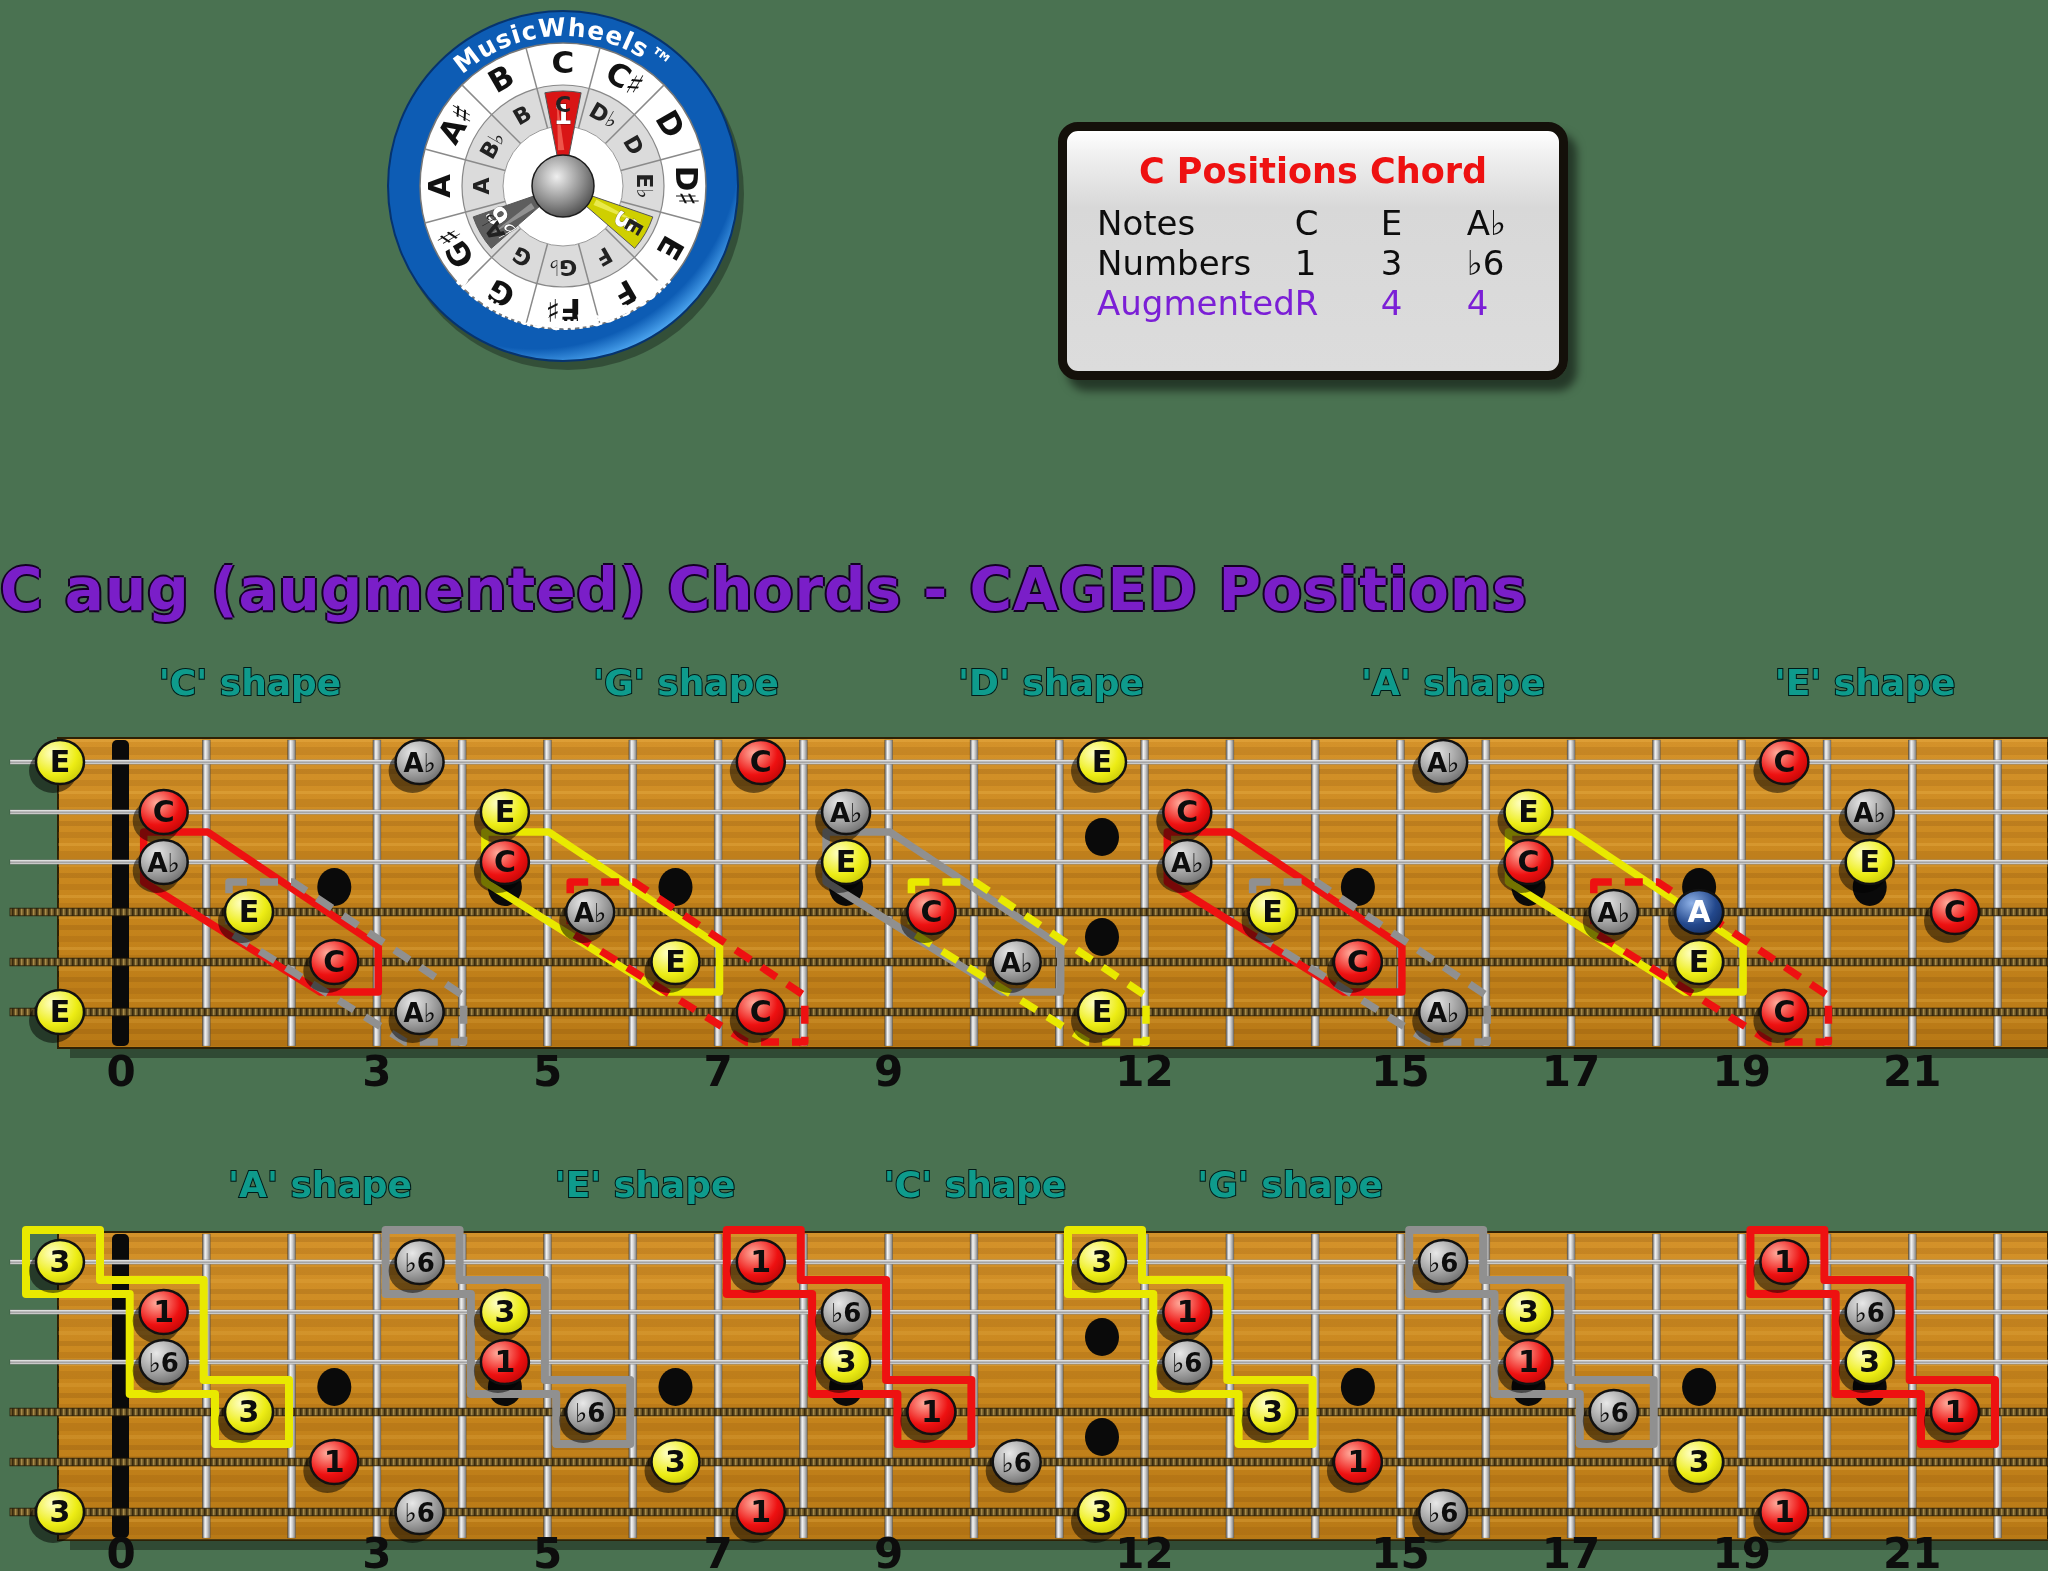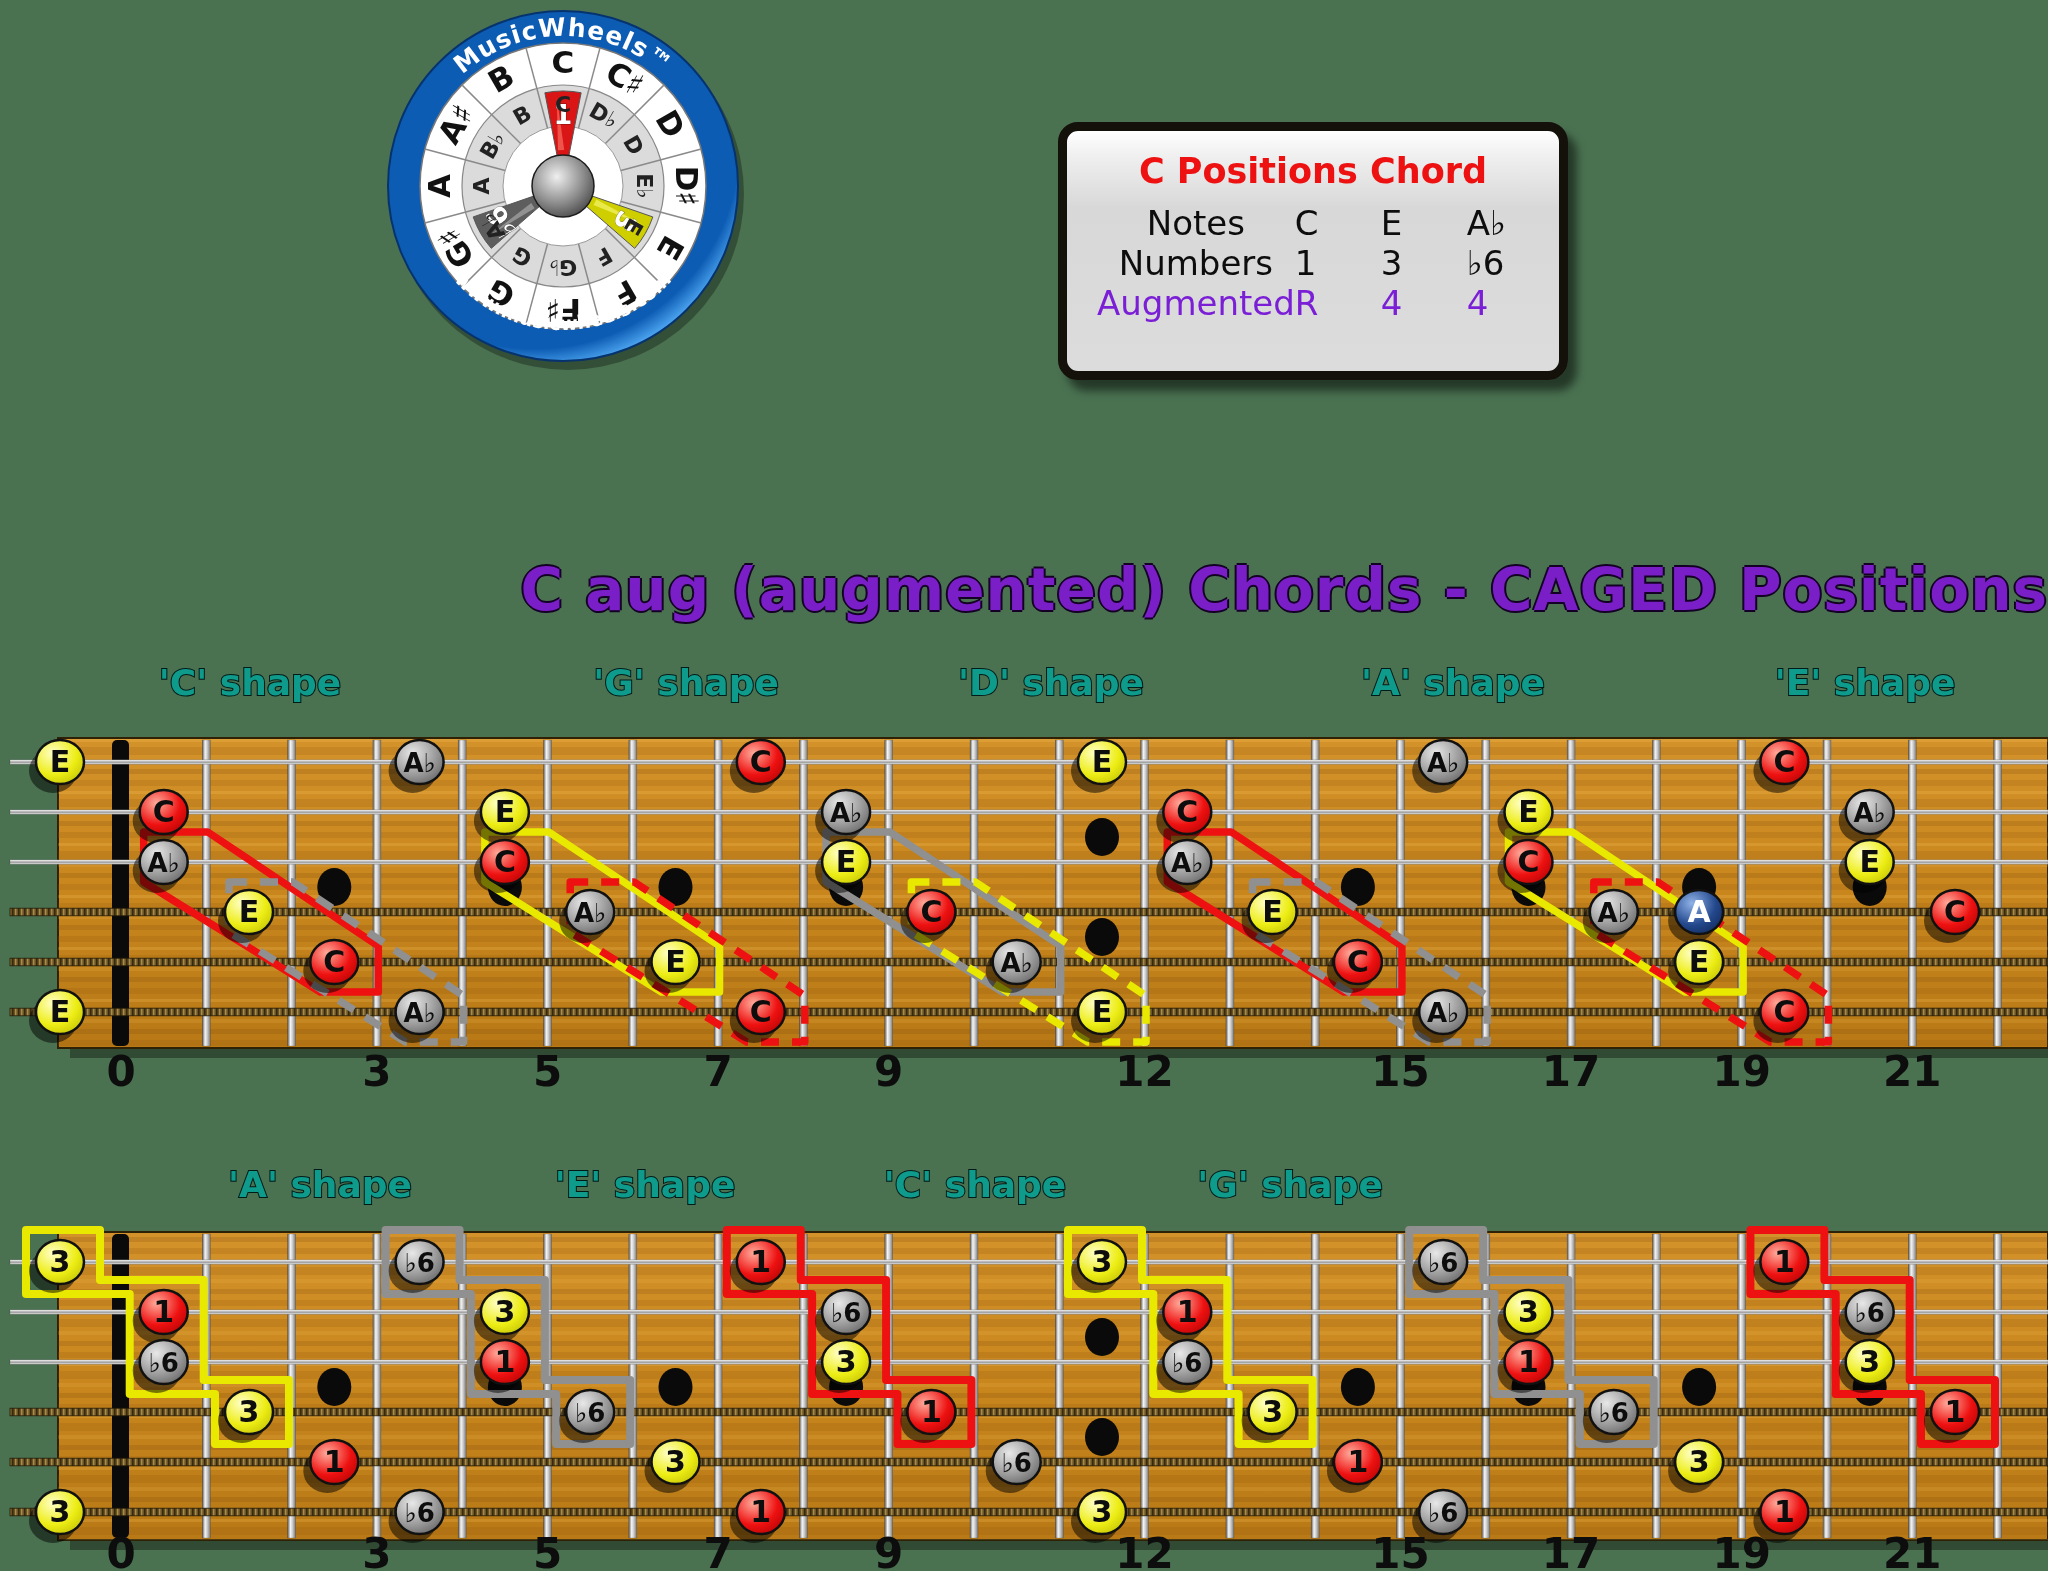--- a/index.html
+++ b/index.html
@@ -1,28 +1,28 @@
 <!DOCTYPE html>
 <html><head>
 <meta charset="utf-8">
 <style>
   html,body{margin:0;padding:0;background:#2f4b35;}
   .stage{position:relative;width:2048px;height:1571px;background:#4A7251;overflow:hidden;
          font-family:"DejaVu Sans", sans-serif;}
   svg{position:absolute;left:0;top:0;}
-  .main-title{position:absolute;left:0;top:556px;width:2048px;text-align:right;
+  .main-title{position:absolute;left:0;top:556px;width:2048px;text-align:left;
     font-size:58px;font-weight:bold;color:#7A1EC8;letter-spacing:1px;
     text-shadow:2px 0 0 #150025,-2px 0 0 #150025,0 2px 0 #150025,0 -2px 0 #150025;}
   .chord-box{position:absolute;left:1058px;top:122px;width:492px;height:240px;
     border:9px solid #14100a;border-radius:20px;
     background:linear-gradient(180deg,#ffffff 0%,#f0f0f0 10%,#d8d8d8 32%,#dcdcdc 100%);
     box-shadow:9px 11px 9px rgba(0,0,0,0.5), inset 0 2px 0 #fff;}
   .chord-box .cb-title{margin-top:20px;text-align:center;font-size:35px;font-weight:600;color:#EE1111;}
   .cb-table{margin:12px 0 0 30px;border-collapse:collapse;}
-  .cb-table td{font-size:34px;font-weight:500;color:#0d0d0d;padding:1px 0;line-height:38px;text-align:center;}
+  .cb-table td{font-size:34px;font-weight:500;color:#0d0d0d;padding:1px 0;line-height:38px;}
   .cb-table td.lbl{width:172px;}
   .cb-table td.val{width:86px;text-align:left;}
   .row-intervals td{color:#7B1FD6;}
 </style>
 </head>
 <body>
 
 <div class="stage">
 
   <svg id="scene" width="2048" height="1571" viewBox="0 0 2048 1571">

